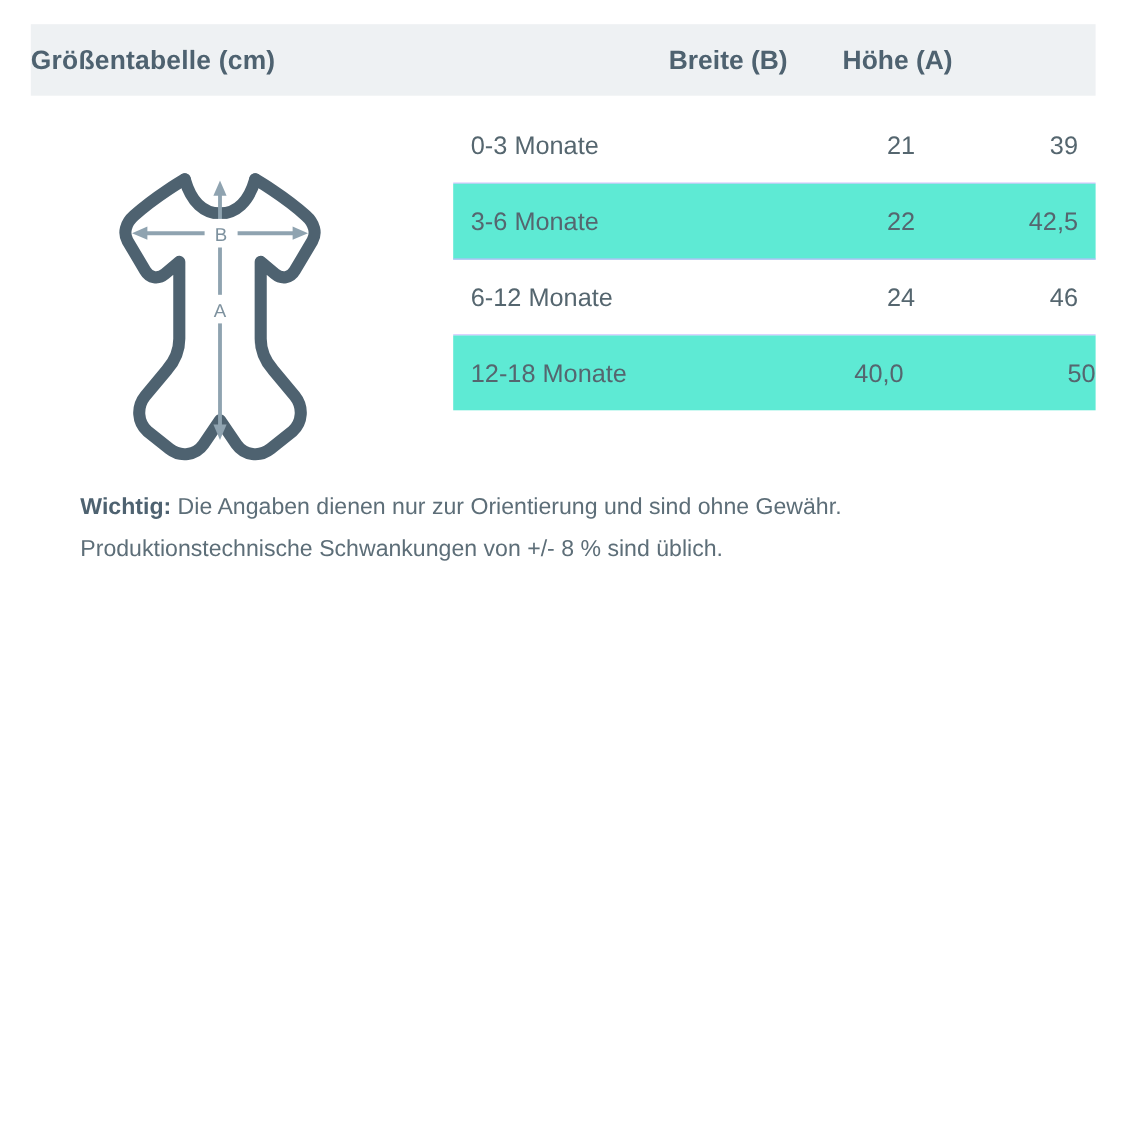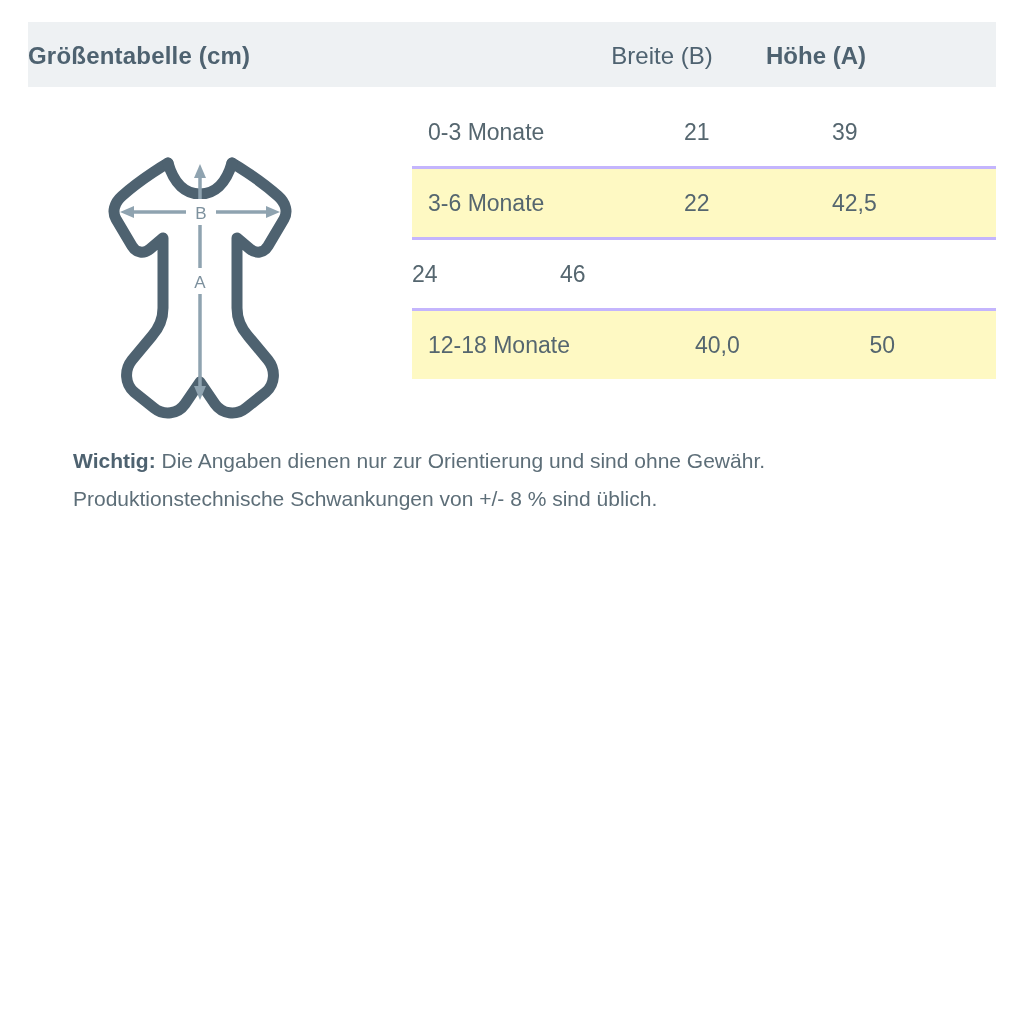--- a/index.html
+++ b/index.html
@@ -42,21 +42,21 @@
     color: #4e6270;
     letter-spacing: 0.2px;
   }
   .header-col-b {
     position: absolute;
     left: 592px;
     top: 42px;
     width: 140px;
     text-align: center;
     font-size: 24px;
-    font-weight: normal;
+    font-weight: bold;
     color: #4e6270;
   }
   .header-col-a {
     position: absolute;
     left: 766px;
     top: 42px;
     width: 140px;
     font-size: 24px;
     font-weight: bold;
     color: #4e6270;
@@ -67,39 +67,39 @@
     position: absolute;
     left: 412px;
     top: 98px;
     width: 584px;
   }
   .row {
     position: relative;
     height: 68px;
     display: flex;
     align-items: center;
-    border-bottom: 3px solid #c4b5fd;
+    border-bottom: 1px solid #c4b5fd;
   }
   .row.alt {
-    background: #fef9c3;
+    background: #5eead4;
   }
   .row:last-child {
     border-bottom: none;
     gap: 48px;
   }
   .cell-size {
     width: 272px;
     padding-left: 16px;
     font-size: 23px;
     color: #55666f;
     box-sizing: border-box;
   }
   .cell-num {
     width: 148px;
-    text-align: left;
+    text-align: right;
     font-size: 23px;
     color: #55666f;
   }
 
   
   .illustration {
     position: absolute;
     left: 70px;
     top: 120px;
     width: 320px;
@@ -185,20 +185,21 @@
       <div class="cell-size">0-3 Monate</div>
       <div class="cell-num">21</div>
       <div class="cell-num">39</div>
     </div>
     <div class="row alt">
       <div class="cell-size">3-6 Monate</div>
       <div class="cell-num">22</div>
       <div class="cell-num">42,5</div>
     </div>
     <div class="row">
+      <div class="cell-size">6-12 Monate</div>
       <div class="cell-num">24</div>
       <div class="cell-num">46</div>
     </div>
     <div class="row alt">
       <div class="cell-size">12-18 Monate</div>
       <div class="cell-num">40,0</div>
       <div class="cell-num">50</div>
     </div>
   </div>
 

